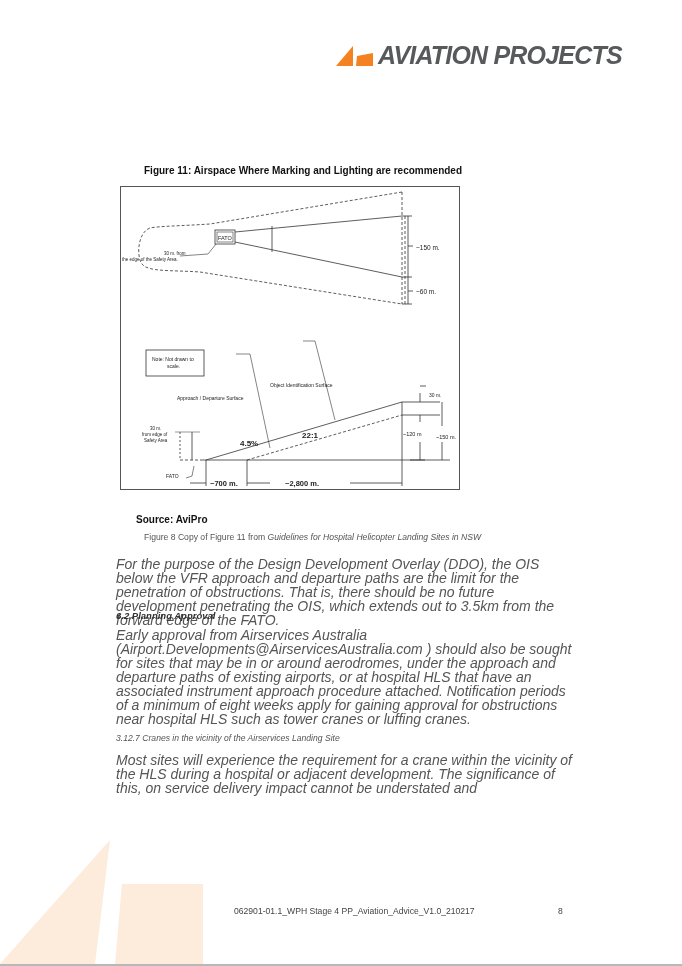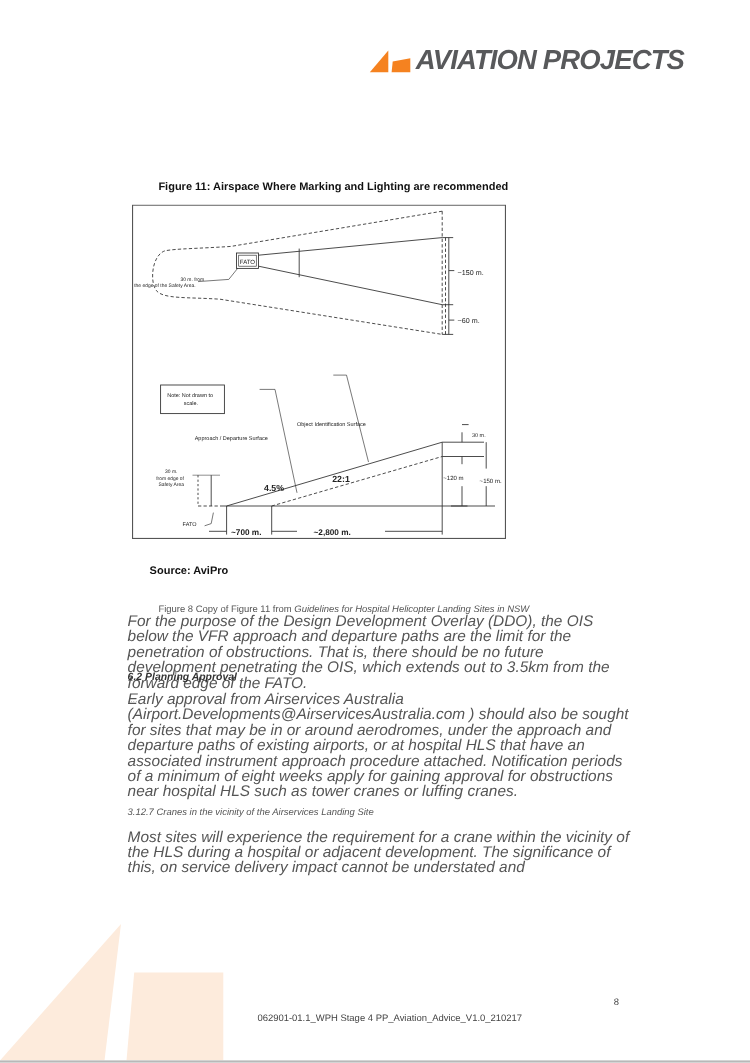--- a/index.html
+++ b/index.html
@@ -29,21 +29,21 @@
   }
   .figure { position: absolute; left: 120px; top: 186px; width: 340px; height: 304px; }
   .figure svg { display: block; }
   .figure text { font-family: "Liberation Sans", sans-serif; fill: #222; }
 
   .source {
     position: absolute; left: 116px; top: 514px;
     font-size: 10px; font-weight: bold; color: #111; margin-left: 20px;
   }
   .caption {
-    position: absolute; left: 116px; top: 548px;
+    position: absolute; left: 116px; top: 532px;
     font-size: 8.6px; color: #555; padding-left: 28px;
   }
   .caption i { font-style: italic; }
 
   .para {
     position: absolute; left: 116px; width: 460px;
     font-size: 14px; line-height: 14px; color: #555; font-style: italic;
   }
   .p1 { top: 557px; }
   .heading {
@@ -53,21 +53,21 @@
   .ellipsis { position: absolute; left: 116px; top: 633px; font-size: 7px; color: #999; }
   .p2 { top: 628px; }
   .subheading {
     position: absolute; left: 116px; top: 733px;
     font-size: 8.6px; font-style: italic; color: #555;
   }
   .p3 { top: 753px; }
 
   .footer-doc {
     position: absolute; left: 234px; top: 906px;
-    font-size: 8.6px; color: #444; margin-top: 14px;
+    font-size: 8.6px; color: #444;
   }
   .footer-page {
     position: absolute; left: 558px; top: 906px;
     font-size: 8.6px; color: #444;
   }
 </style>
 </head>
 <body>
 
 <svg class="watermark" width="210" height="124" viewBox="0 0 210 124">

